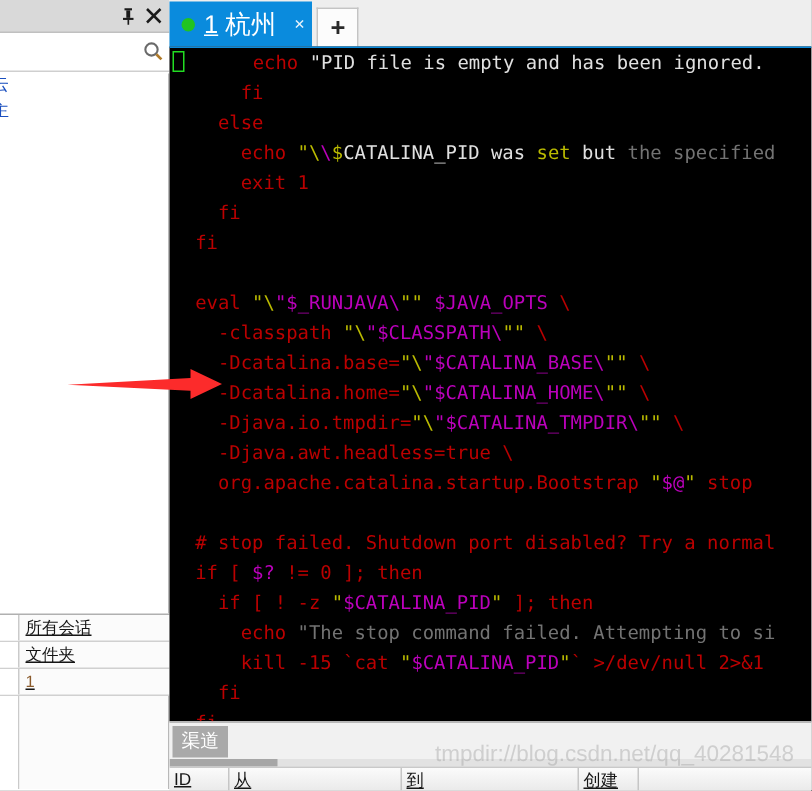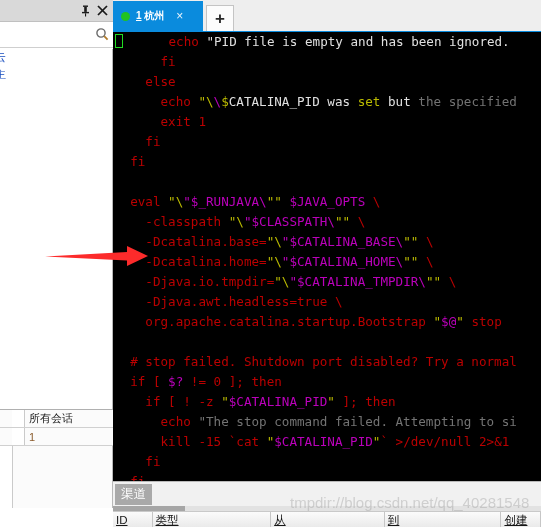--- a/index.html
+++ b/index.html
@@ -107,21 +107,22 @@
     box-sizing: border-box;
     border-bottom: 1px solid #d0d0d0;
     display: flex;
     align-items: center;
     padding-left: 2px;
     font-size: 11px;
     color: #151515;
     background: #fbfbfb;
   }
   #sidebar-list .lrow.gutter {
-    padding-left: 12px;
+    padding-left: 0;
+    text-decoration: underline;
   }
   #sidebar-list .lrow .gut {
     width: 12px;
     height: 100%;
     border-right: 1px solid #cacaca;
     background: #ffffff;
     flex: none;
   }
   #sidebar-list .lrow .lbl { padding-left: 4px; }
   #sidebar-list .lrow .lbl.num { color: #8a5a2b; }
@@ -172,22 +173,21 @@
   }
   #tabbar .tab .dot {
     width: 9px; height: 9px;
     border-radius: 50%;
     background: #21c321;
     margin-right: 6px;
     flex: none;
   }
   #tabbar .tab .tlabel {
     white-space: nowrap;
-    font-size: 10px;
-    font-weight: bold;
+    font-size: 17px;
   }
   #tabbar .tab .tlabel .tnum {
     text-decoration: underline;
   }
   #tabbar .tab .tclose {
     margin-left: 12px;
     font-size: 12px;
     color: #e8f3fb;
     cursor: pointer;
     line-height: 1;
@@ -368,20 +368,24 @@
       <div class="tree-item">主</div>
     </div>
 
     <div id="sidebar-list">
       <div class="lrow gutter">
         <div class="gut"></div>
         <div class="lbl">所有会话</div>
       </div>
       <div class="lrow gutter">
         <div class="gut"></div>
+        <div class="lbl">文件夹</div>
+      </div>
+      <div class="lrow gutter">
+        <div class="gut"></div>
         <div class="lbl num">1</div>
       </div>
       <div class="filler">
         <div class="gut"></div>
         <div class="rest"></div>
       </div>
     </div>
   </div>
 
   <div id="main">
@@ -400,21 +404,20 @@
     <div id="bottom-panel">
       <div id="bpanel-tabs">
         <div class="btab active">渠道</div>
       </div>
       <div id="bpanel-table">
         <div class="scroll-track">
           <div class="scroll-thumb"></div>
         </div>
         <div class="hdr-row">
             <div class="hcell" style="width: 40px;">ID</div>
-            <div class="hcell" style="width: 120px;">类型</div>
             <div class="hcell" style="width: 115px;">从</div>
             <div class="hcell" style="width: 118px;">到</div>
             <div class="hcell" style="width: 40px;">创建</div>
           </div>
       </div>
     </div>
   </div>
 
   <div id="watermark">tmpdir://blog.csdn.net/qq_40281548</div>
 

